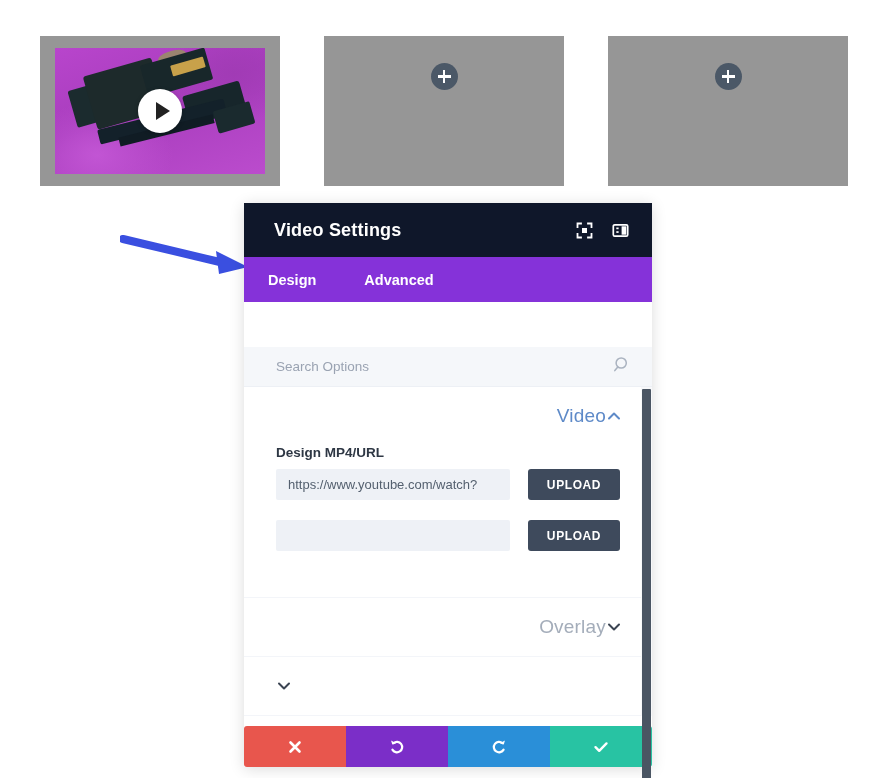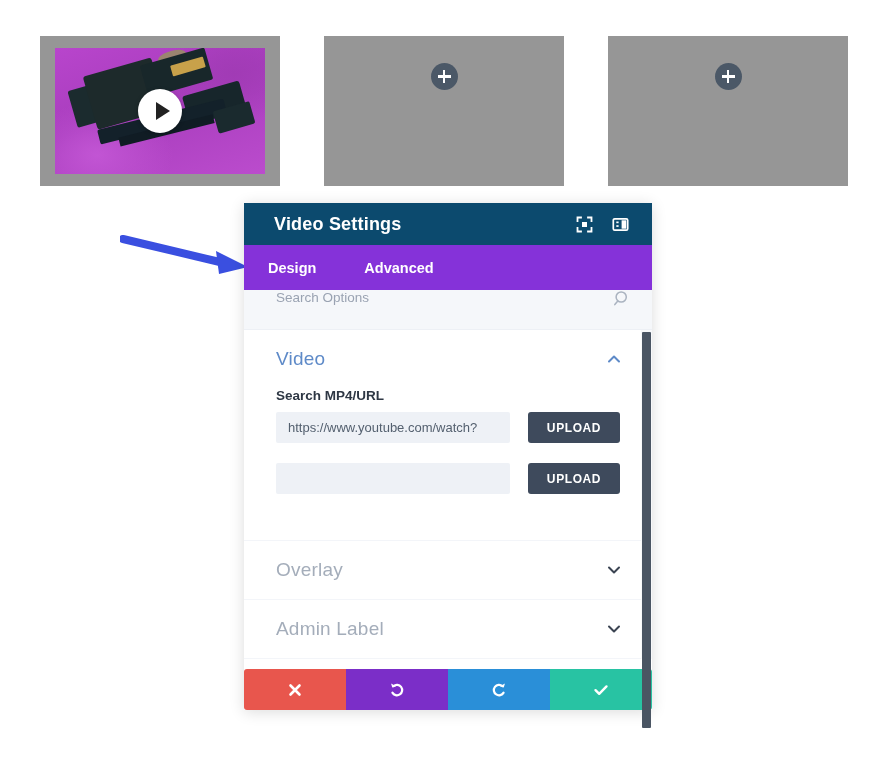--- a/index.html
+++ b/index.html
@@ -127,22 +127,22 @@
   
   .modal {
     position: absolute;
     left: 244px;
     top: 203px;
     width: 408px;
     background: #ffffff;
     box-shadow: 0 2px 14px rgba(0,0,0,0.14);
   }
   .modal-header {
-    height: 42px;
-    background: #0c4a6e;
+    height: 54px;
+    background: #0f172a;
     display: flex;
     align-items: center;
     padding: 0 18px 0 30px;
     box-sizing: border-box;
   }
   .modal-title {
     color: #ffffff;
     font-size: 18px;
     font-weight: bold;
     letter-spacing: 0.2px;
@@ -183,24 +183,25 @@
     margin-top: -2px;
     height: 47px;
   }
   .tab-design { padding: 8px 24px; }
   .tab-advanced { padding: 16px 24px; }
 
   .searchbar {
     height: 40px;
     background: #f5f7fa;
     display: flex;
-    align-items: flex-start;
+    align-items: center;
     padding: 0 22px 0 32px;
     border-bottom: 1px solid #edf0f5;
     box-sizing: border-box;
+    margin-top: 45px;
   }
   .search-input {
     flex: 1;
     border: none;
     background: transparent;
     font-family: "Liberation Sans", sans-serif;
     font-size: 13.5px;
     color: #8f99a8;
     outline: none;
     padding: 0;
@@ -215,20 +216,21 @@
   .section {
     border-bottom: 1px solid #f3f5f9;
   }
   .section-head {
     height: 58px;
     display: flex;
     align-items: center;
     padding: 0 30px 0 32px;
     box-sizing: border-box;
     cursor: pointer;
+    text-align: right;
   }
   .section-title {
     flex: 1;
     font-size: 19px;
     letter-spacing: 0.2px;
   }
   .section-title.open { color: #5e8ac8; }
   .section-title.closed { color: #a4adba; }
   .chev { width: 16px; height: 16px; }
 
@@ -417,21 +419,21 @@
           <svg width="16" height="16" viewBox="0 0 16 16">
             <path d="M3 10.5 L8 5.5 L13 10.5" stroke="#5e8ac8" stroke-width="2" fill="none" stroke-linecap="round" stroke-linejoin="round"></path>
           </svg>
         </span>
       </div>
 
       <div class="section-fields">
 
         <div>
           <div class="field-label">
-            <span>Search MP4/URL</span>
+            <span>Design MP4/URL</span>
           </div>
           <div class="field-row">
             <input class="text-input" type="text" value="https://www.youtube.com/watch?" style="">
             <button class="upload-btn">UPLOAD</button>
           </div>
         </div>
 
         <div>
           <div class="field-row">
             <input class="text-input" type="text" value="" style="">
@@ -448,21 +450,20 @@
         <span class="chev">
           <svg width="16" height="16" viewBox="0 0 16 16">
             <path d="M3 5.5 L8 10.5 L13 5.5" stroke="#3b4452" stroke-width="2" fill="none" stroke-linecap="round" stroke-linejoin="round"></path>
           </svg>
         </span>
       </div>
     </div>
 
     <div class="section">
       <div class="section-head">
-        <span class="section-title closed">Admin Label</span>
         <span class="chev">
           <svg width="16" height="16" viewBox="0 0 16 16">
             <path d="M3 5.5 L8 10.5 L13 5.5" stroke="#3b4452" stroke-width="2" fill="none" stroke-linecap="round" stroke-linejoin="round"></path>
           </svg>
         </span>
       </div>
     </div>
 
     <div class="scrollbar-track">
       <div class="scrollbar-thumb"></div>

